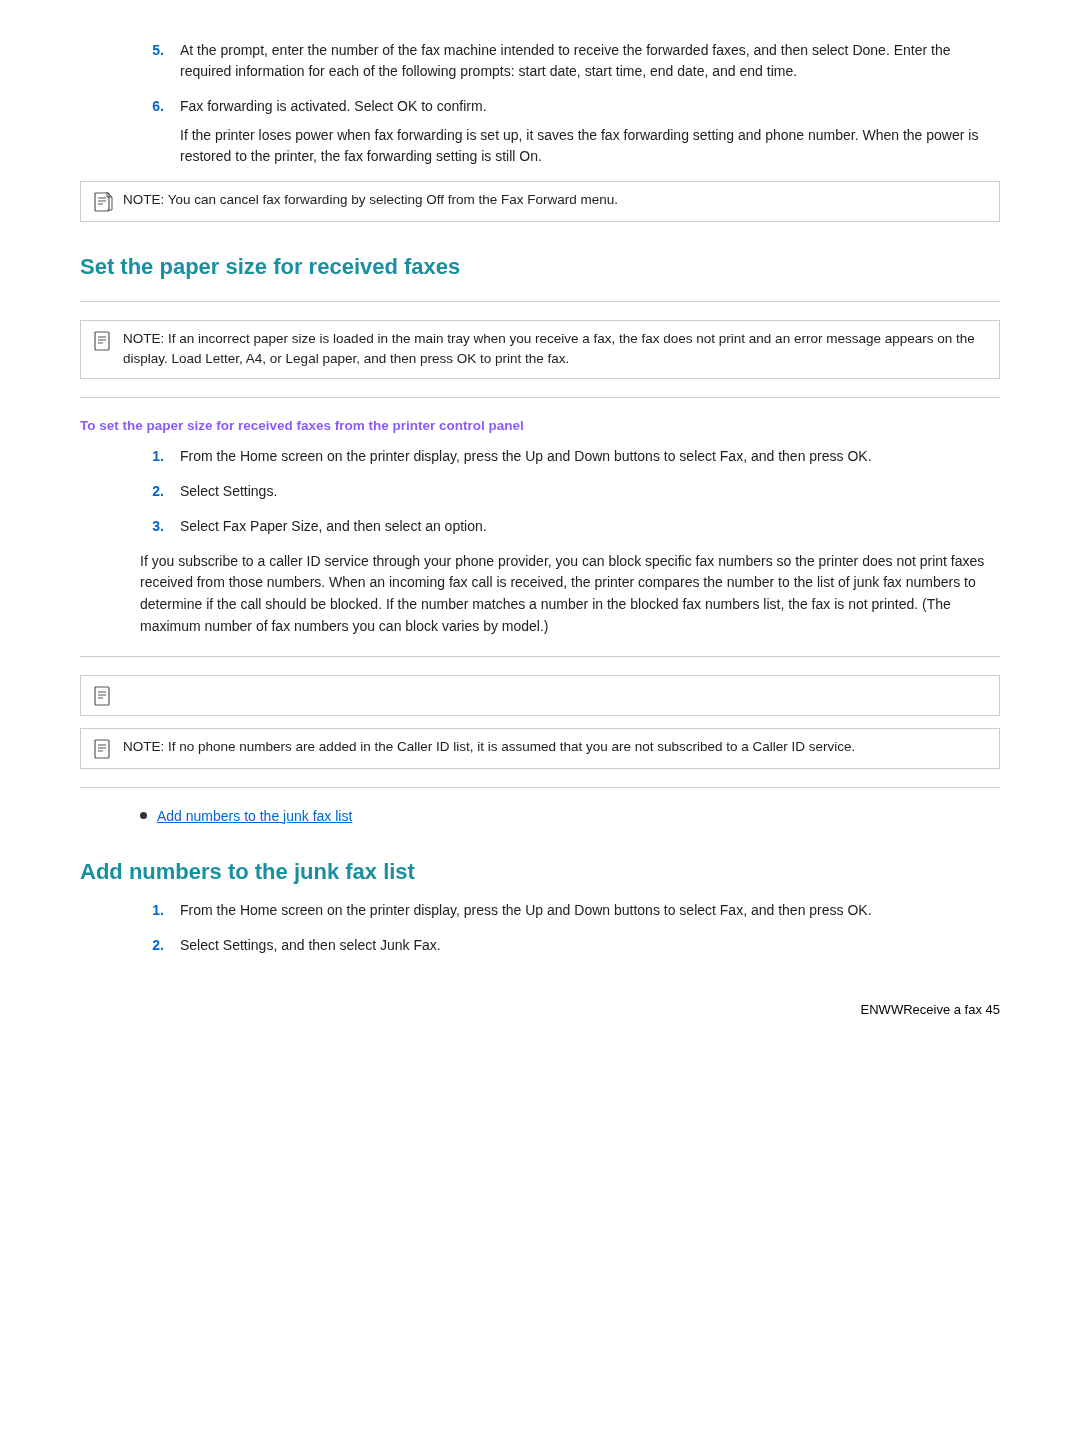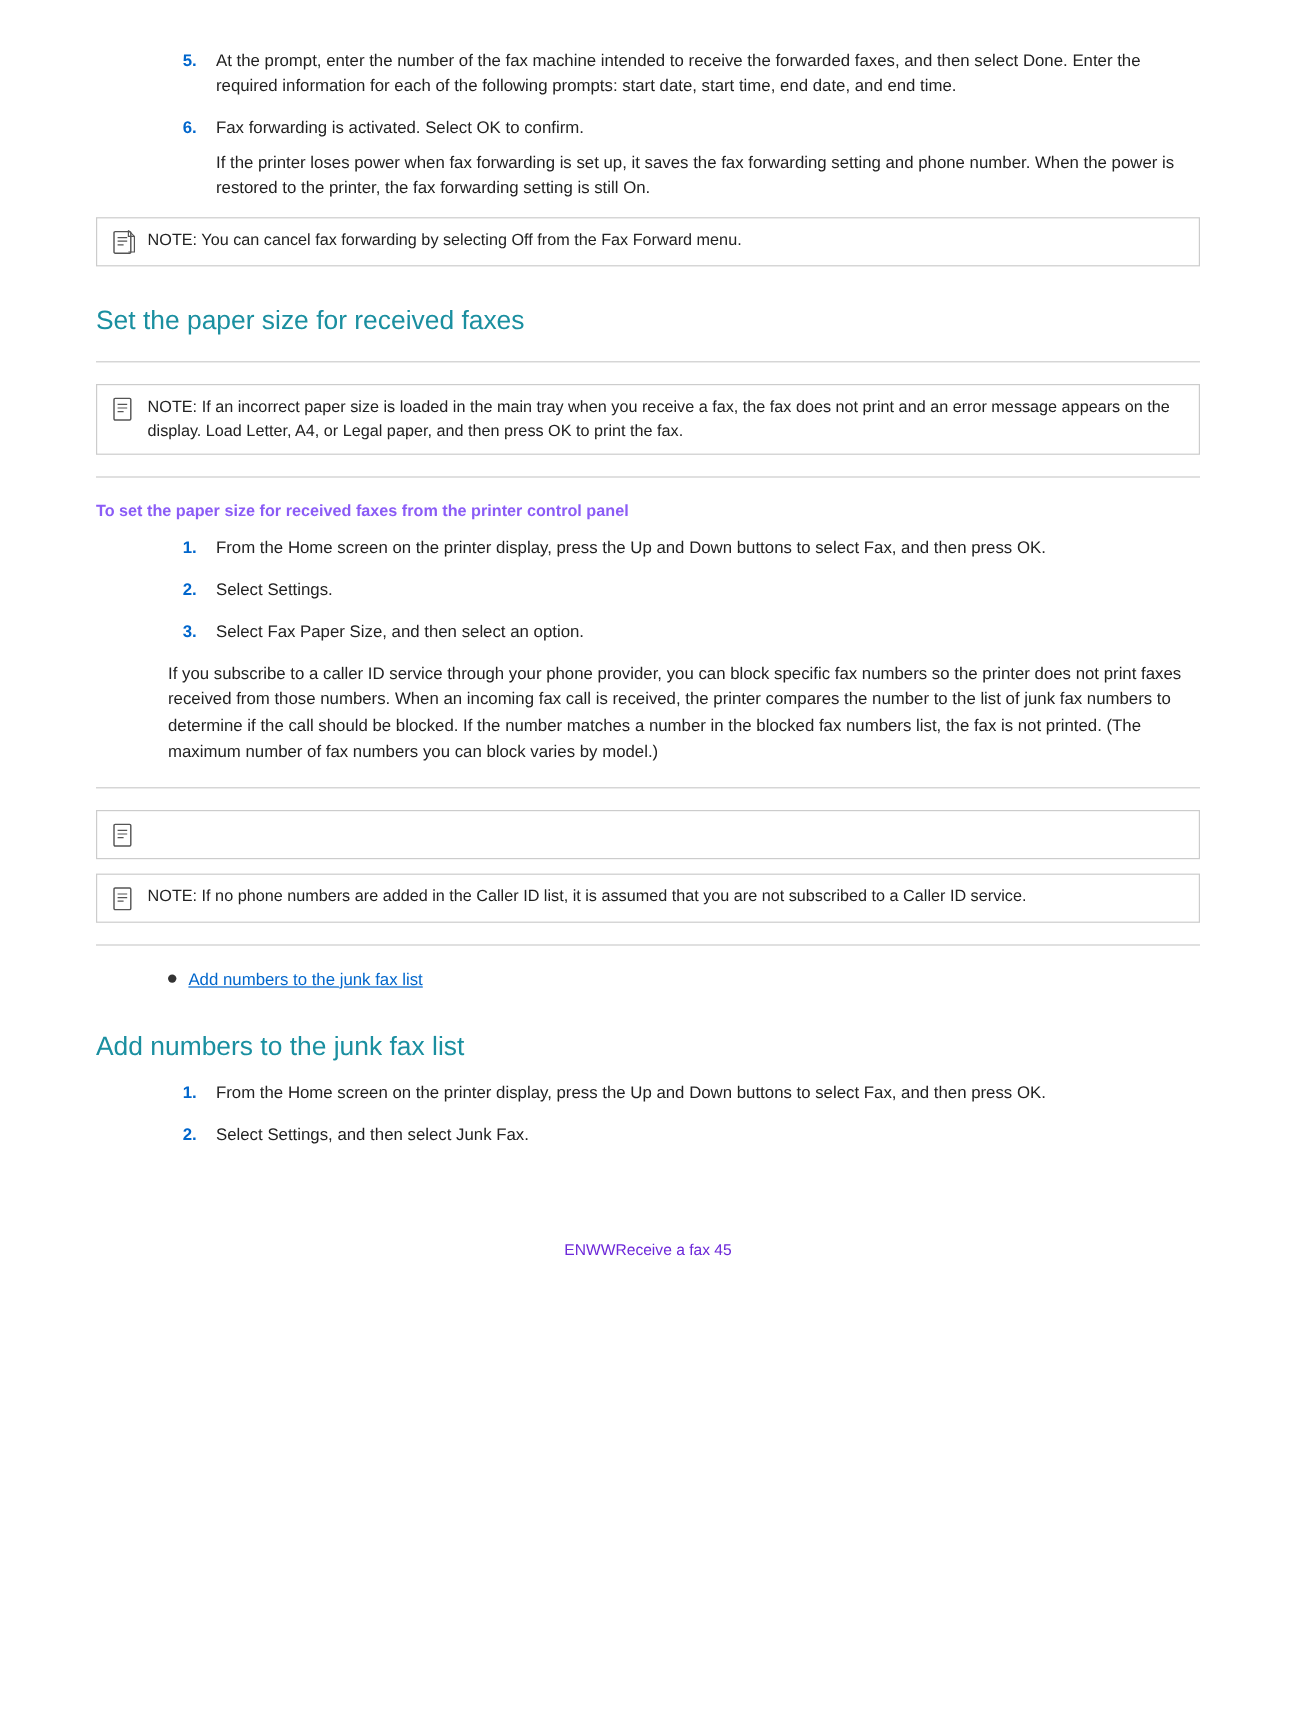--- a/index.html
+++ b/index.html
@@ -58,21 +58,21 @@
 
     .note-text {
       font-size: 13.5px;
       line-height: 1.5;
     }
 
     
     .section-heading {
       color: #1a8fa0;
       font-size: 22px;
-      font-weight: normal;
+      font-weight: bold;
       margin: 28px 0 12px 0;
       border-bottom: none;
     }
 
     
     .sub-heading {
       color: #8b5cf6;
       font-size: 13.5px;
       font-weight: bold;
       margin: 18px 0 10px 0;
@@ -118,24 +118,24 @@
       text-decoration: underline;
       cursor: pointer;
     }
 
     
     .bold { font-weight: normal; }
 
     
     .page-footer {
       display: flex;
-      justify-content: center;
-      margin-top: 76px;
+      justify-content: flex-end;
+      margin-top: 44px;
       font-size: 13px;
-      color: #6d28d9;
+      color: #000000;
     }
 
     
     .indent-numbered {
       margin-left: 60px;
     }
   </style>
 </head>
 <body>
 

